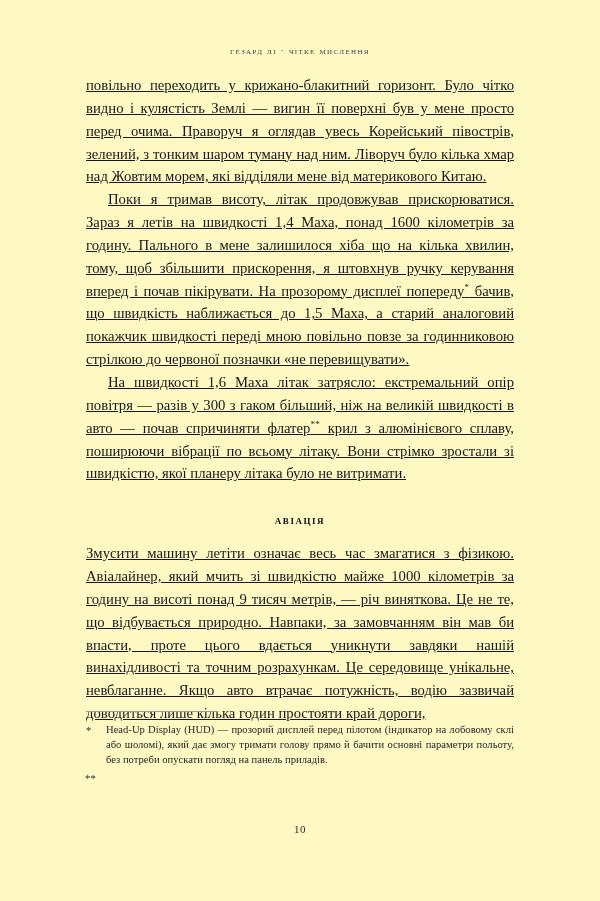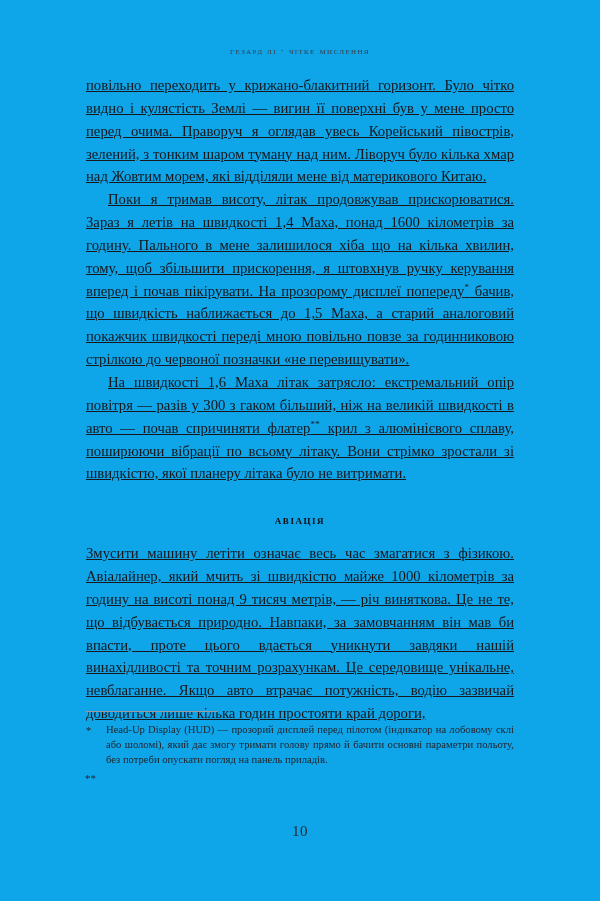--- a/index.html
+++ b/index.html
@@ -4,21 +4,21 @@
 <style>
   html, body {
     margin: 0;
     padding: 0;
     background: #ffffff;
   }
   .page {
     position: relative;
     width: 600px;
     height: 901px;
-    background: #0ea5e9;
+    background: #fef9c3;
     margin: 0 auto;
     overflow: hidden;
     font-family: "Liberation Serif", "DejaVu Serif", serif;
     color: #1b1b1f;
   }
 
   
   .running-head {
     position: absolute;
     left: 0;
@@ -111,21 +111,21 @@
   }
   .footnote.second .marker { left: -1px; }
 
   
   .folio {
     position: absolute;
     left: 0;
     right: 0;
     top: 823px;
     text-align: center;
-    font-size: 15px;
+    font-size: 11px;
     letter-spacing: 0.6px;
     color: #28282f;
   }
 </style>
 </head>
 <body>
 
 <div class="page">
 
   <div class="running-head">Гезард Лі · Чітке мислення</div>

